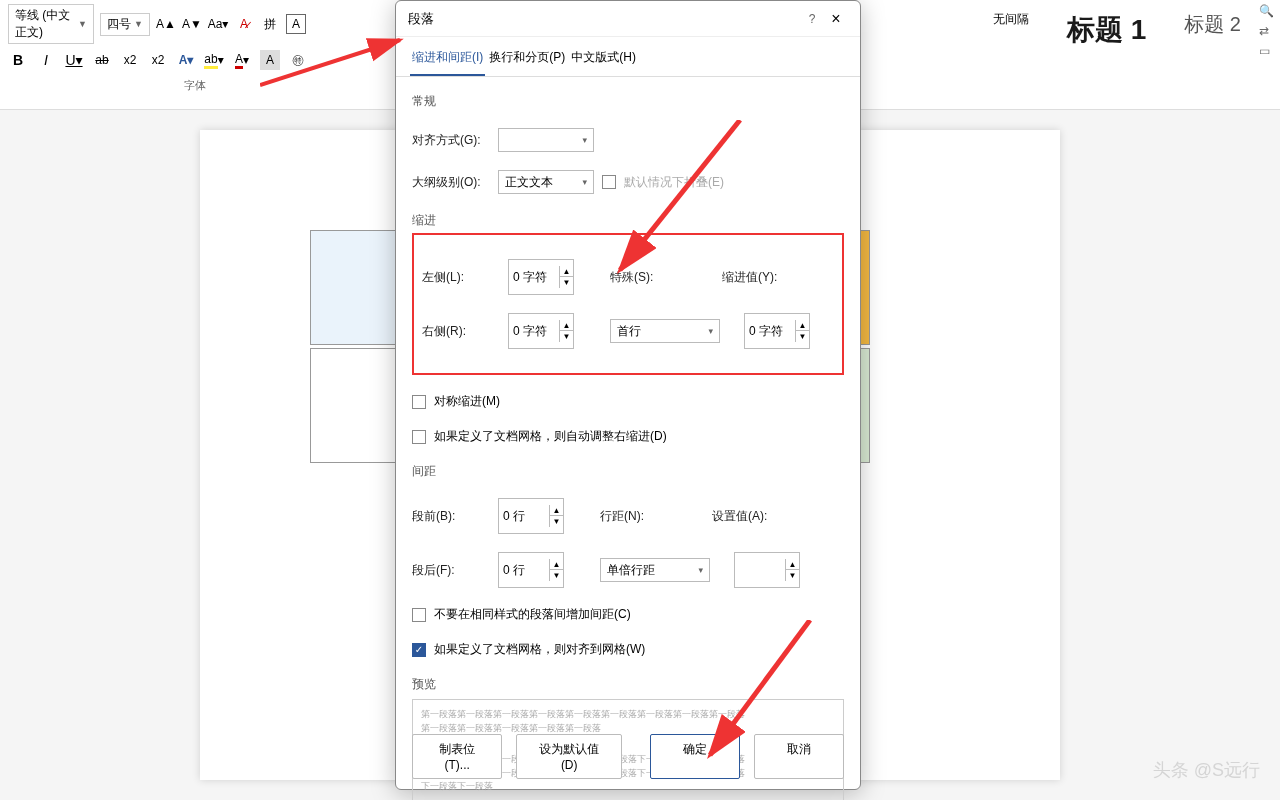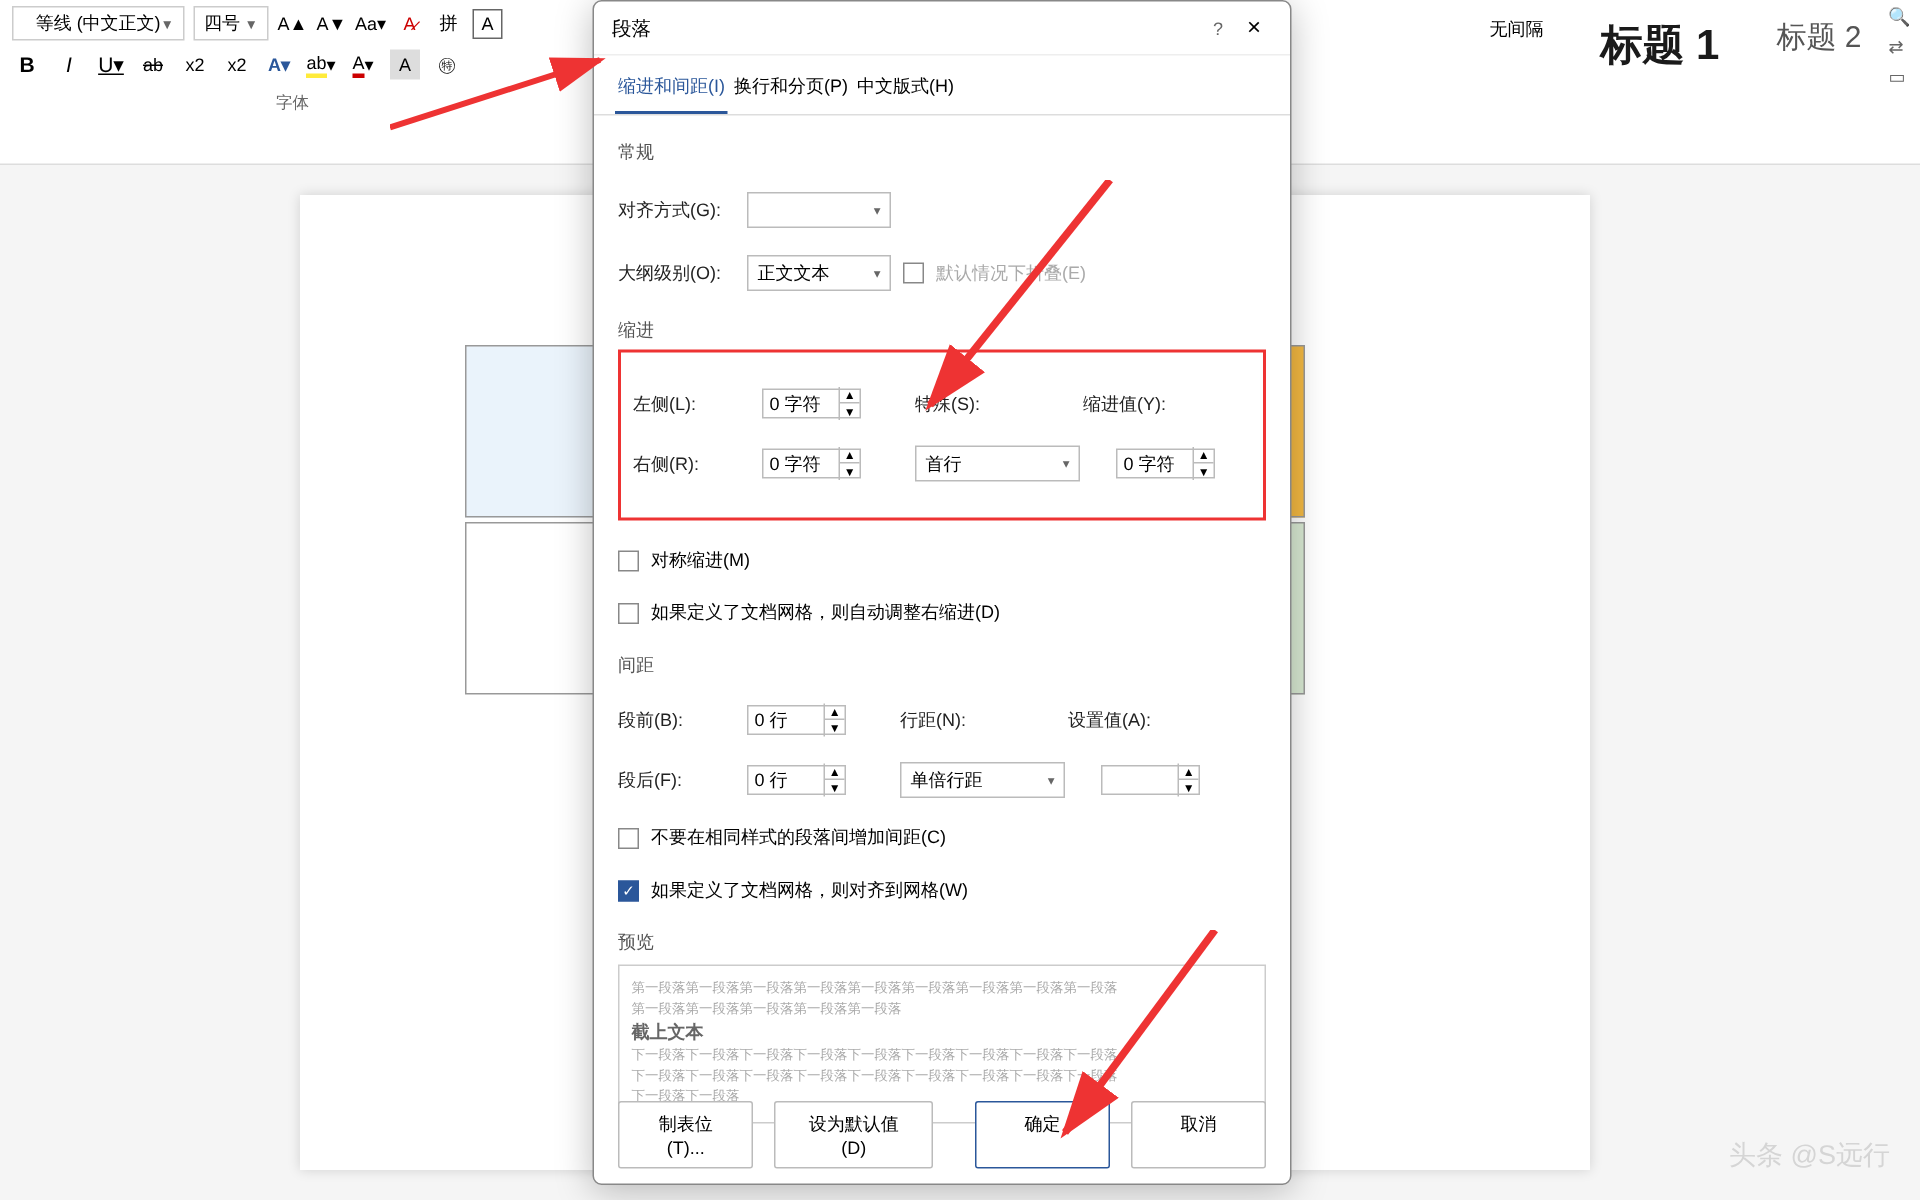--- a/index.html
+++ b/index.html
@@ -1,20 +1,20 @@
 <!DOCTYPE html>
 <html><head>
 <meta charset="utf-8">
 <style>
 *{box-sizing:border-box;margin:0;padding:0;font-family:"Microsoft YaHei","SimSun",sans-serif;font-size:12px;}
 body{background:#fff;width:1280px;height:800px;overflow:hidden;position:relative;}
 .ribbon{height:110px;border-bottom:1px solid #ddd;display:flex;position:relative;}
 .font-group{width:390px;padding:4px 8px;}
 .row1{display:flex;align-items:center;gap:6px;margin-bottom:6px;}
-.fontname{border:1px solid #ccc;padding:2px 6px;width:115px;display:flex;justify-content:flex-end;align-items:center;}
+.fontname{border:1px solid #ccc;padding:2px 6px;width:86px;display:flex;justify-content:space-between;align-items:center;}
 .fontsize{border:1px solid #ccc;padding:2px 6px;width:50px;display:flex;justify-content:space-between;align-items:center;}
 .ico{width:20px;height:20px;display:inline-flex;align-items:center;justify-content:center;cursor:pointer;}
 .row2{display:flex;align-items:center;gap:8px;}
 .bold{font-weight:bold;font-size:14px;}
 .italic{font-style:italic;font-size:14px;}
 .under{text-decoration:underline;font-size:14px;}
 .grp-label{text-align:center;color:#666;margin-top:8px;font-size:11px;}
 .styles-group{flex:1;display:flex;align-items:flex-start;padding:4px 20px;position:relative;}
 .style-item{padding:6px 14px;margin:0 4px;border:1px solid transparent;}
 .style-item.big{font-size:28px;font-weight:bold;color:#1a1a1a;}
@@ -33,21 +33,21 @@
 .help{width:24px;text-align:center;color:#666;}
 .close{width:24px;text-align:center;font-size:16px;}
 .tabs{display:flex;gap:2px;padding:8px 14px 0;border-bottom:1px solid #ddd;}
 .tab{padding:4px 2px 8px;}
 .tab.active{border-bottom:2px solid #2b579a;color:#2b579a;}
 .body{padding:8px 16px;}
 .sect{color:#555;margin:8px 0 4px;}
 .frow{display:flex;align-items:center;gap:8px;margin:18px 0;}
 .lbl{width:78px;color:#222;}
 .combo{border:1px solid #bbb;height:24px;width:96px;display:flex;align-items:center;padding:0 6px;justify-content:space-between;background:#fff;}
-.spin{border:1px solid #bbb;height:20px;width:66px;display:flex;align-items:center;}
+.spin{border:1px solid #bbb;height:36px;width:66px;display:flex;align-items:center;}
 .spin .v{flex:1;padding:0 4px;}
 .spin .ar{width:14px;display:flex;flex-direction:column;border-left:1px solid #bbb;}
 .spin .ar div{height:11px;font-size:8px;text-align:center;line-height:11px;}
 .spin .ar div:first-child{border-bottom:1px solid #bbb;}
 .chk{width:14px;height:14px;border:1px solid #888;display:inline-flex;align-items:center;justify-content:center;font-size:10px;}
 .chk.on{background:#2b579a;color:#fff;border-color:#2b579a;}
 .hl{border:2px solid #e33;padding:6px 8px;margin:4px 0;}
 .preview{border:1px solid #ccc;height:106px;margin-top:6px;padding:8px;overflow:hidden;color:#aaa;font-size:9px;line-height:1.5;}
 .btnrow{position:absolute;bottom:10px;left:0;right:0;display:flex;gap:14px;padding:0 16px;justify-content:flex-start;}
 .btn{border:1px solid #bbb;padding:6px 14px;background:#fff;min-width:90px;text-align:center;border-radius:2px;}

